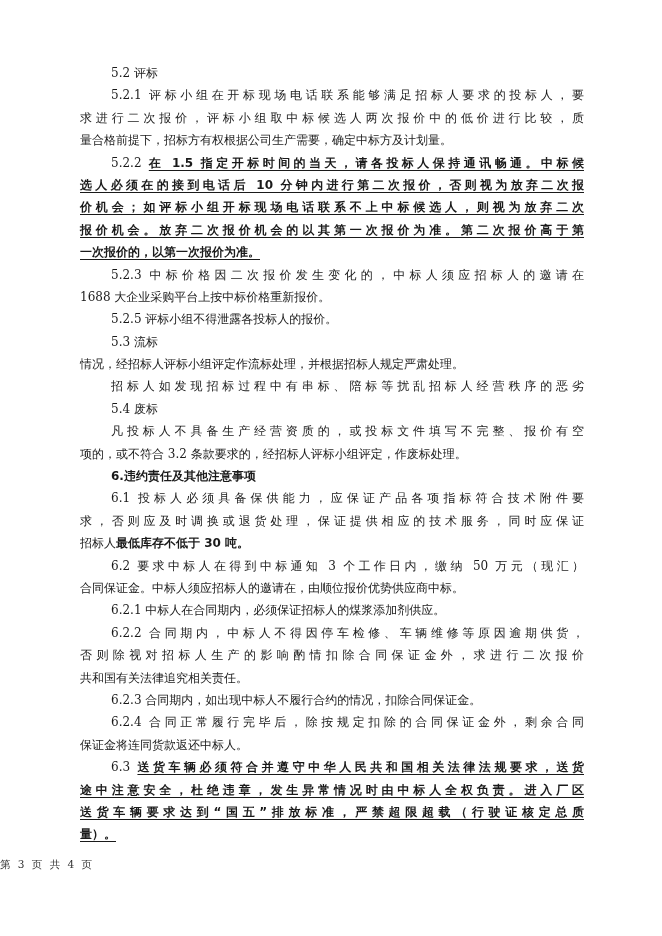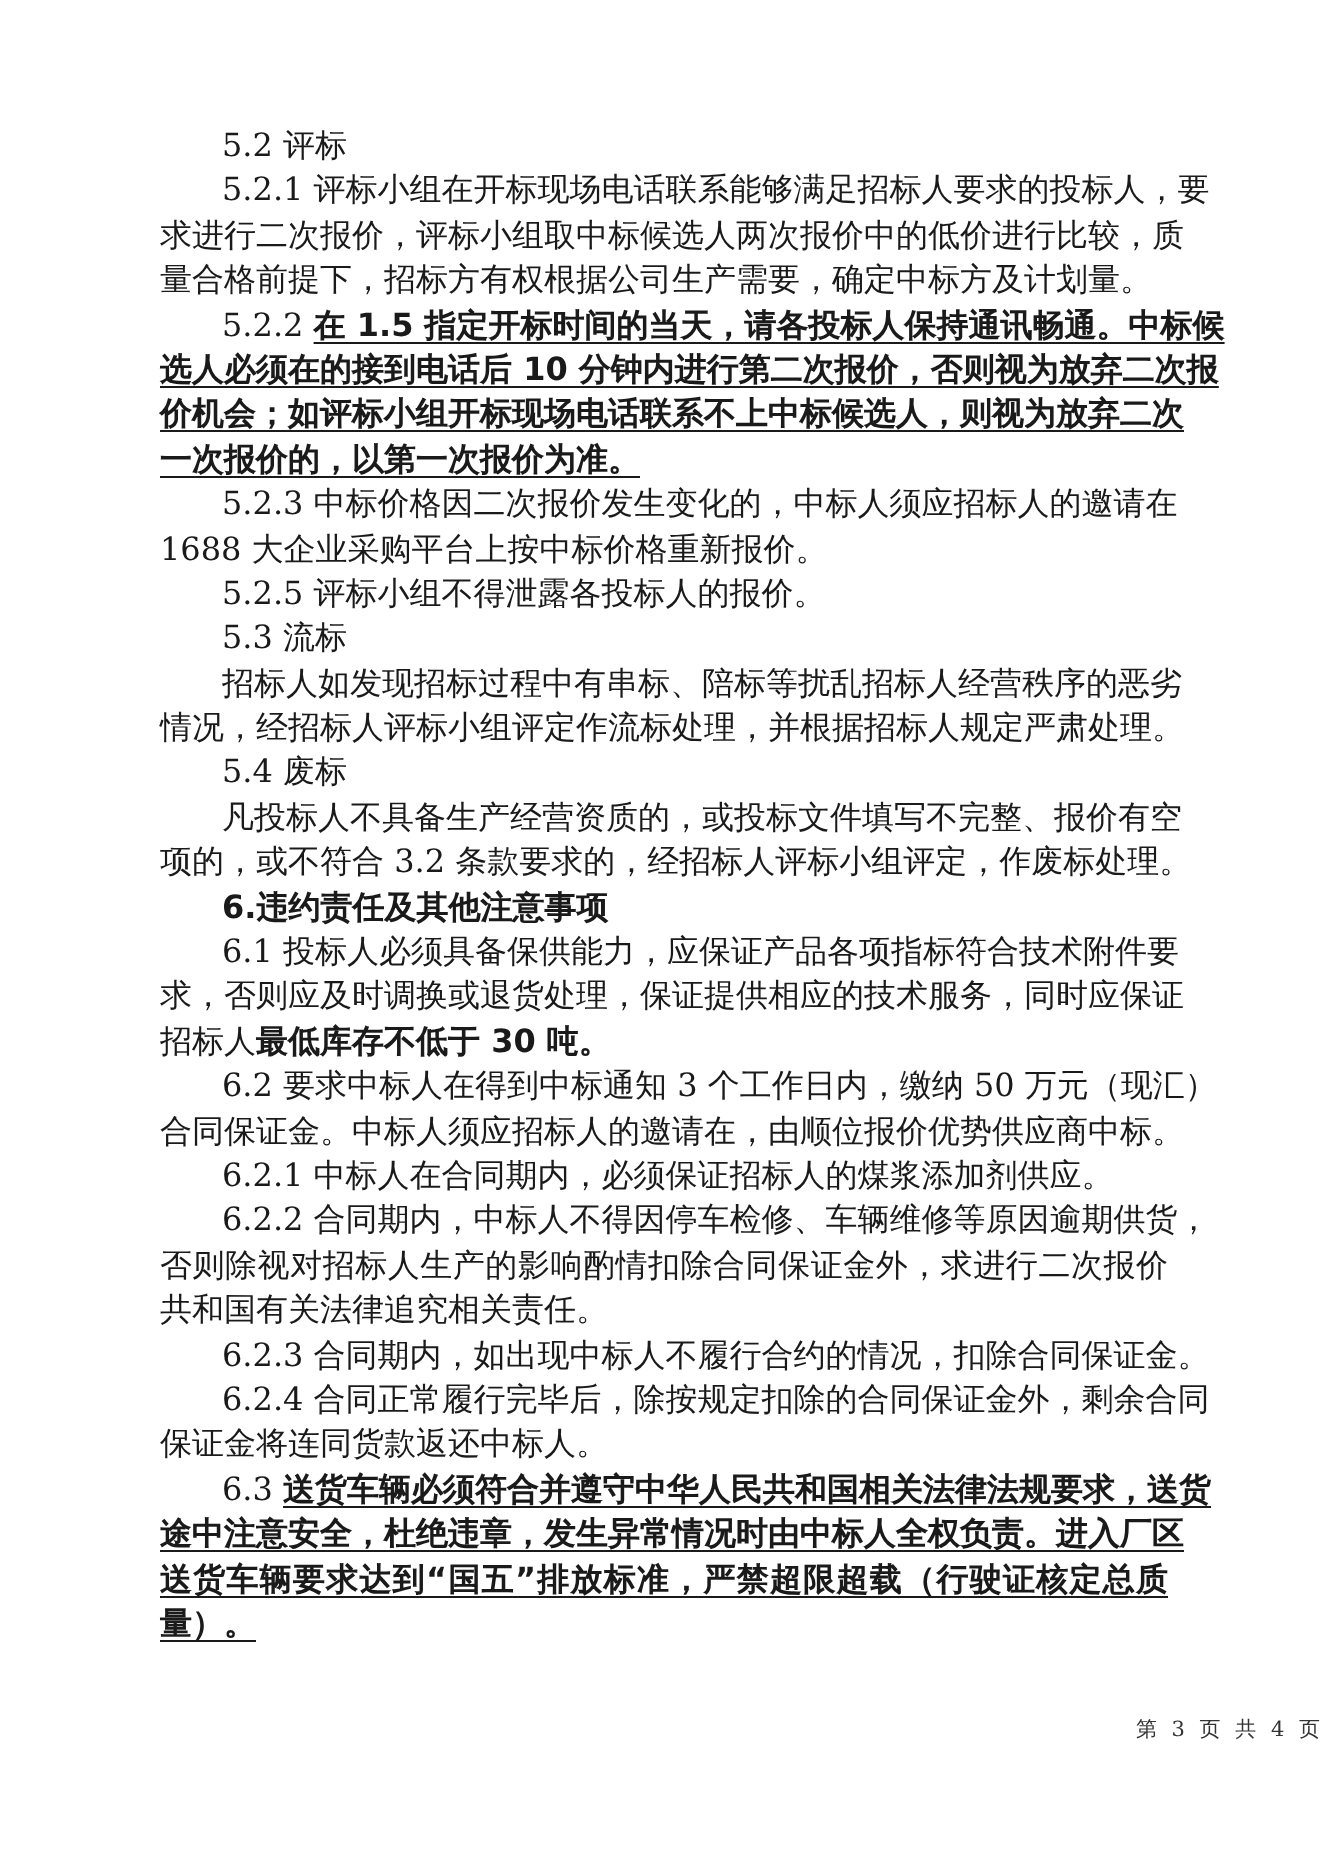--- a/index.html
+++ b/index.html
@@ -1,51 +1,52 @@
 <!DOCTYPE html>
 <html><head>
   <meta charset="utf-8">
   <style>
     html, body { margin:0; padding:0; background:#ffffff; }
     body { width:662px; height:936px; position:relative; overflow:hidden;
            font-family: "DejaVu Serif", "Liberation Serif", serif; color:#1a1a1a; }
     .page { position:absolute; left:80px; top:62px; width:504px; }
-    .line { display:block; height:22.4px; line-height:22.4px; font-size:16px;
+    .line { display:block; height:22.4px; line-height:22.4px; font-size:12px;
             white-space:nowrap; text-align:justify; text-align-last:justify; }
     .line.last { text-align-last:left; }
     .ind { padding-left:31px; }
     .b { font-weight:bold; font-family: "DejaVu Sans", "Liberation Sans", sans-serif; }
     .u { text-decoration:underline; text-underline-offset:3px; }
-    .footer { position:absolute; left:0; width:662px; top:858px; text-align:right;
+    .footer { position:absolute; left:0; width:662px; top:858px; text-align:left;
               font-size:10.5px; letter-spacing:2px; color:#333; }
   </style>
 </head>
 <body>
 
 <div class="page">
 
   <span class="line ind last">5.2 评标</span>
 
   <span class="line ind">5.2.1 评标小组在开标现场电话联系能够满足招标人要求的投标人，要</span>
   <span class="line">求进行二次报价，评标小组取中标候选人两次报价中的低价进行比较，质</span>
   <span class="line last">量合格前提下，招标方有权根据公司生产需要，确定中标方及计划量。</span>
 
   <span class="line ind"><span>5.2.2 </span><span class="b u">在 1.5 指定开标时间的当天，请各投标人保持通讯畅通。中标候</span></span>
   <span class="line b u">选人必须在的接到电话后 10 分钟内进行第二次报价，否则视为放弃二次报</span>
   <span class="line b u">价机会；如评标小组开标现场电话联系不上中标候选人，则视为放弃二次</span>
+  <span class="line b u">报价机会。放弃二次报价机会的以其第一次报价为准。第二次报价高于第</span>
   <span class="line last"><span class="b u">一次报价的，以第一次报价为准。</span></span>
 
   <span class="line ind">5.2.3 中标价格因二次报价发生变化的，中标人须应招标人的邀请在</span>
   <span class="line last">1688 大企业采购平台上按中标价格重新报价。</span>
 
   <span class="line ind last">5.2.5 评标小组不得泄露各投标人的报价。</span>
 
   <span class="line ind last">5.3 流标</span>
+  <span class="line last">情况，经招标人评标小组评定作流标处理，并根据招标人规定严肃处理。</span>
   <span class="line ind">招标人如发现招标过程中有串标、陪标等扰乱招标人经营秩序的恶劣</span>
-  <span class="line last">情况，经招标人评标小组评定作流标处理，并根据招标人规定严肃处理。</span>
 
   <span class="line ind last">5.4 废标</span>
   <span class="line ind">凡投标人不具备生产经营资质的，或投标文件填写不完整、报价有空</span>
   <span class="line last">项的，或不符合 3.2 条款要求的，经招标人评标小组评定，作废标处理。</span>
 
   <span class="line ind last b">6.违约责任及其他注意事项</span>
 
   <span class="line ind">6.1 投标人必须具备保供能力，应保证产品各项指标符合技术附件要</span>
   <span class="line">求，否则应及时调换或退货处理，保证提供相应的技术服务，同时应保证</span>
   <span class="line last"><span>招标人</span><span class="b">最低库存不低于 30 吨。</span></span>

